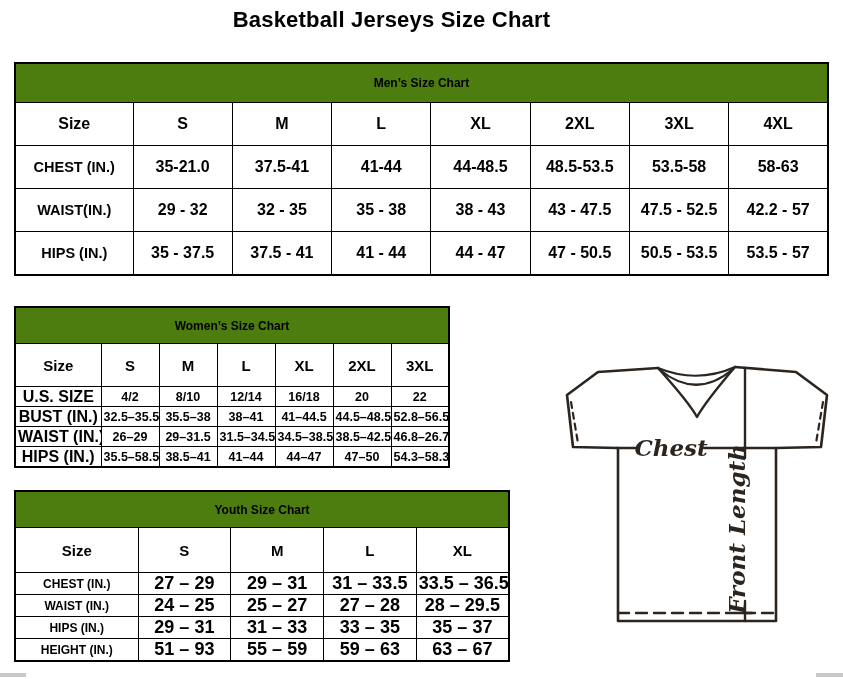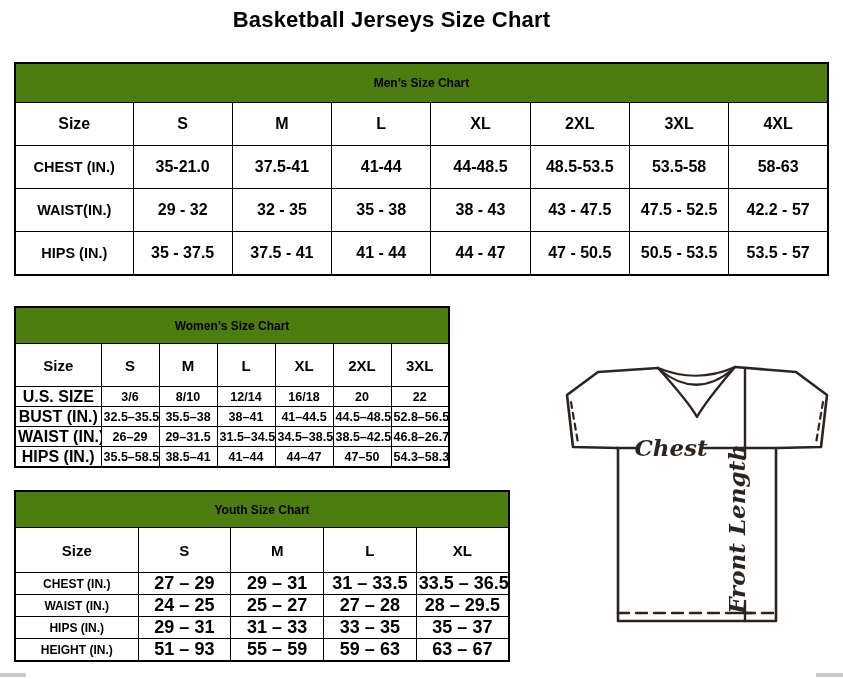--- a/index.html
+++ b/index.html
@@ -132,21 +132,21 @@
         <td>Size</td>
         <td>S</td>
         <td>M</td>
         <td>L</td>
         <td>XL</td>
         <td>2XL</td>
         <td>3XL</td>
       </tr>
       <tr class="data-row">
         <td class="rowlabel">U.S. SIZE</td>
-        <td>3/6</td>
+        <td>4/2</td>
         <td>8/10</td>
         <td>12/14</td>
         <td>16/18</td>
         <td>20</td>
         <td>22</td>
       </tr>
       <tr class="data-row">
         <td class="rowlabel">BUST (IN.)</td>
         <td>32.5–35.5</td>
         <td>35.5–38</td>

